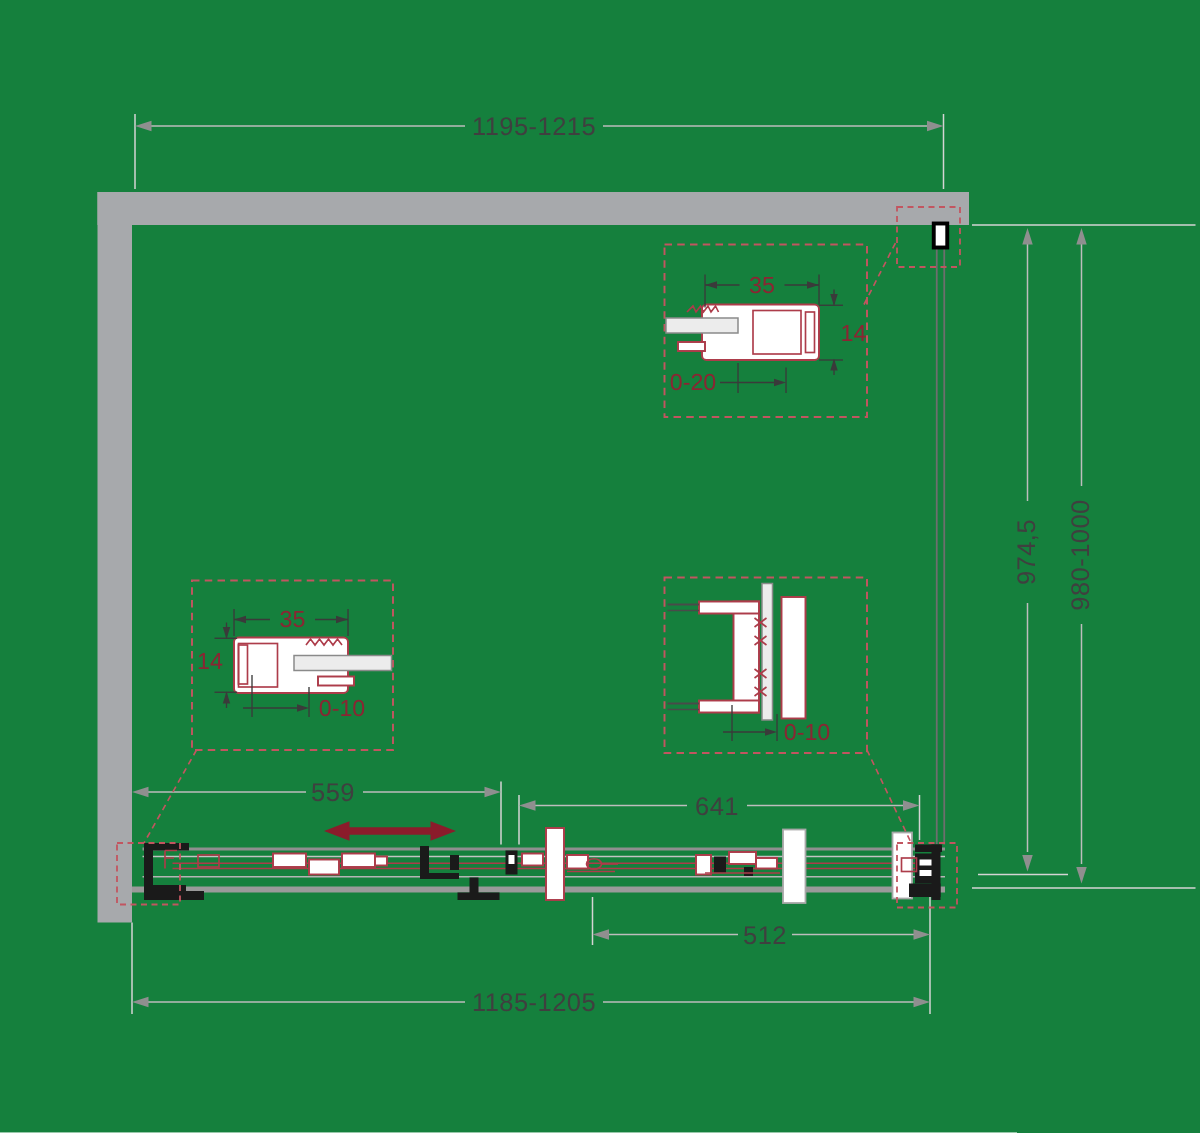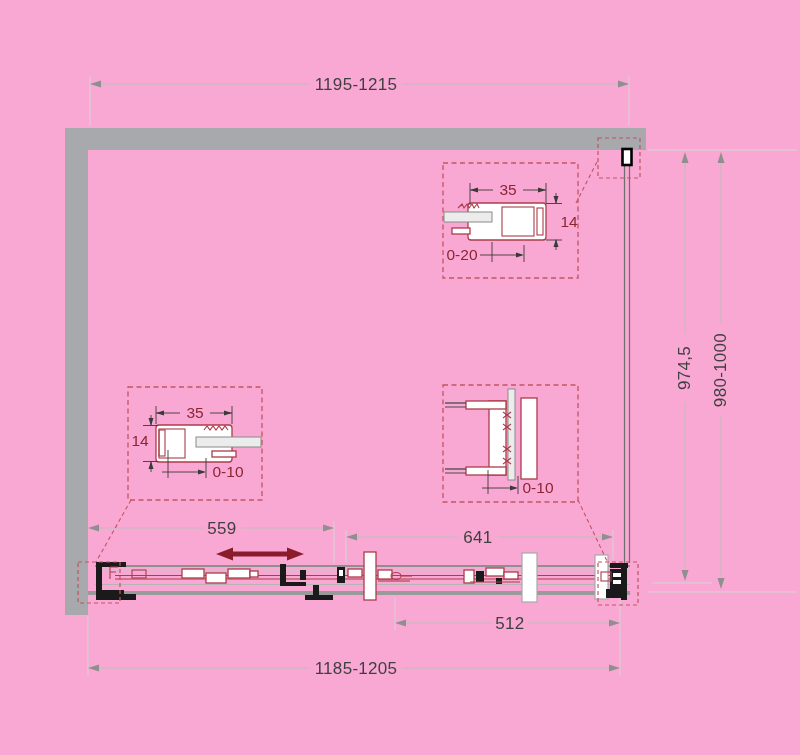--- a/index.html
+++ b/index.html
@@ -1,21 +1,21 @@
 <!DOCTYPE html>
 <html style="--wall: #a7a9ac; --glass: #ececec; --dimline: #bdbdbd; --extline: #d4d4d4; --arrow: #8f8f8f; --dimtext: #3f3f3f; --maroon: #8b1c2b; --detailtext: #8b2533; --profile: #ad3c4a; --dash: #c25560; --dark: #1a1a1a;"><head>
 <meta charset="utf-8">
 <style>
   :root{
     --wall:#a7a9ac; --glass:#ececec; --dimline:#bdbdbd; --extline:#d4d4d4;
     --arrow:#8f8f8f; --dimtext:#3f3f3f; --maroon:#8b1c2b; --detailtext:#8b2533;
     --profile:#ad3c4a; --dash:#c25560; --dark:#1a1a1a;
   }
   html,body{margin:0;padding:0;background:#ffffff;}
-  .canvas{width:800px;height:755px;background:#f9a8d4;position:relative;overflow:hidden;}
+  .canvas{width:800px;height:755px;background:#15803d;position:relative;overflow:hidden;}
   svg{display:block;}
   .wall{fill:var(--wall);}
   .ext{stroke:var(--extline);stroke-width:1;fill:none;}
   .dim{stroke:var(--dimline);stroke-width:1;fill:none;}
   .ah{fill:var(--arrow);stroke:none;}
   .dim-text{font:17px "Liberation Sans", sans-serif;fill:var(--dimtext);letter-spacing:.3px;}
   .detail-text{font:15.5px "Liberation Sans", sans-serif;fill:var(--detailtext);}
   .dln{stroke:#3a3a3a;stroke-width:.9;fill:none;}
   .dah{fill:#3a3a3a;stroke:none;}
   .dashbox{fill:none;stroke:var(--dash);stroke-width:1.3;stroke-dasharray:5 3.5;}

